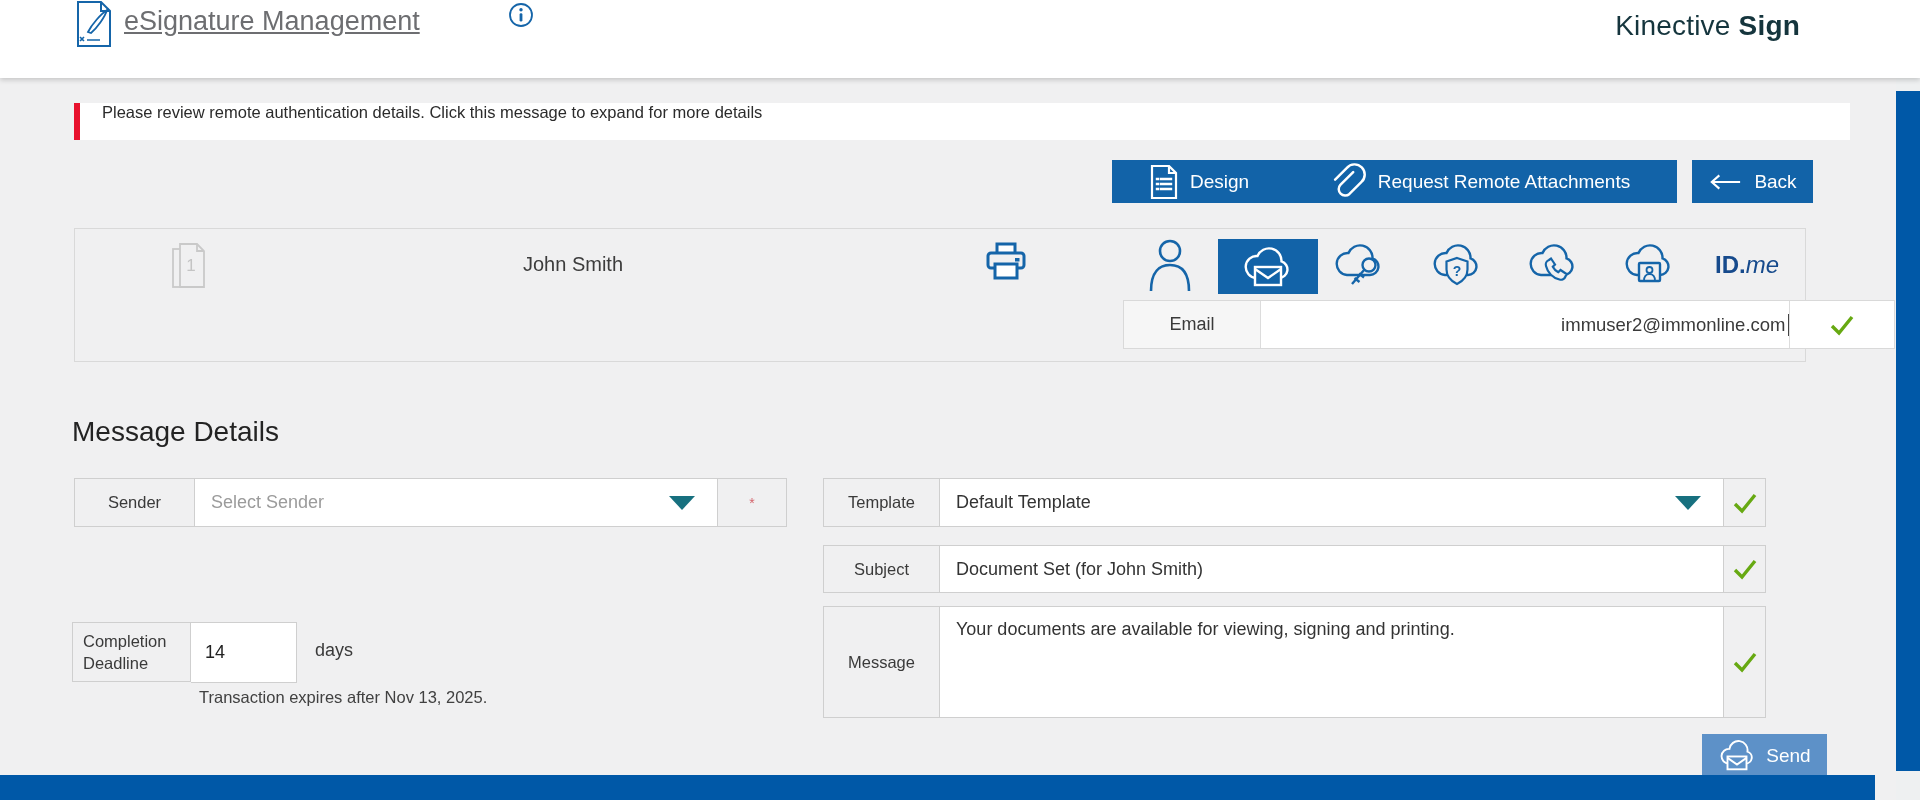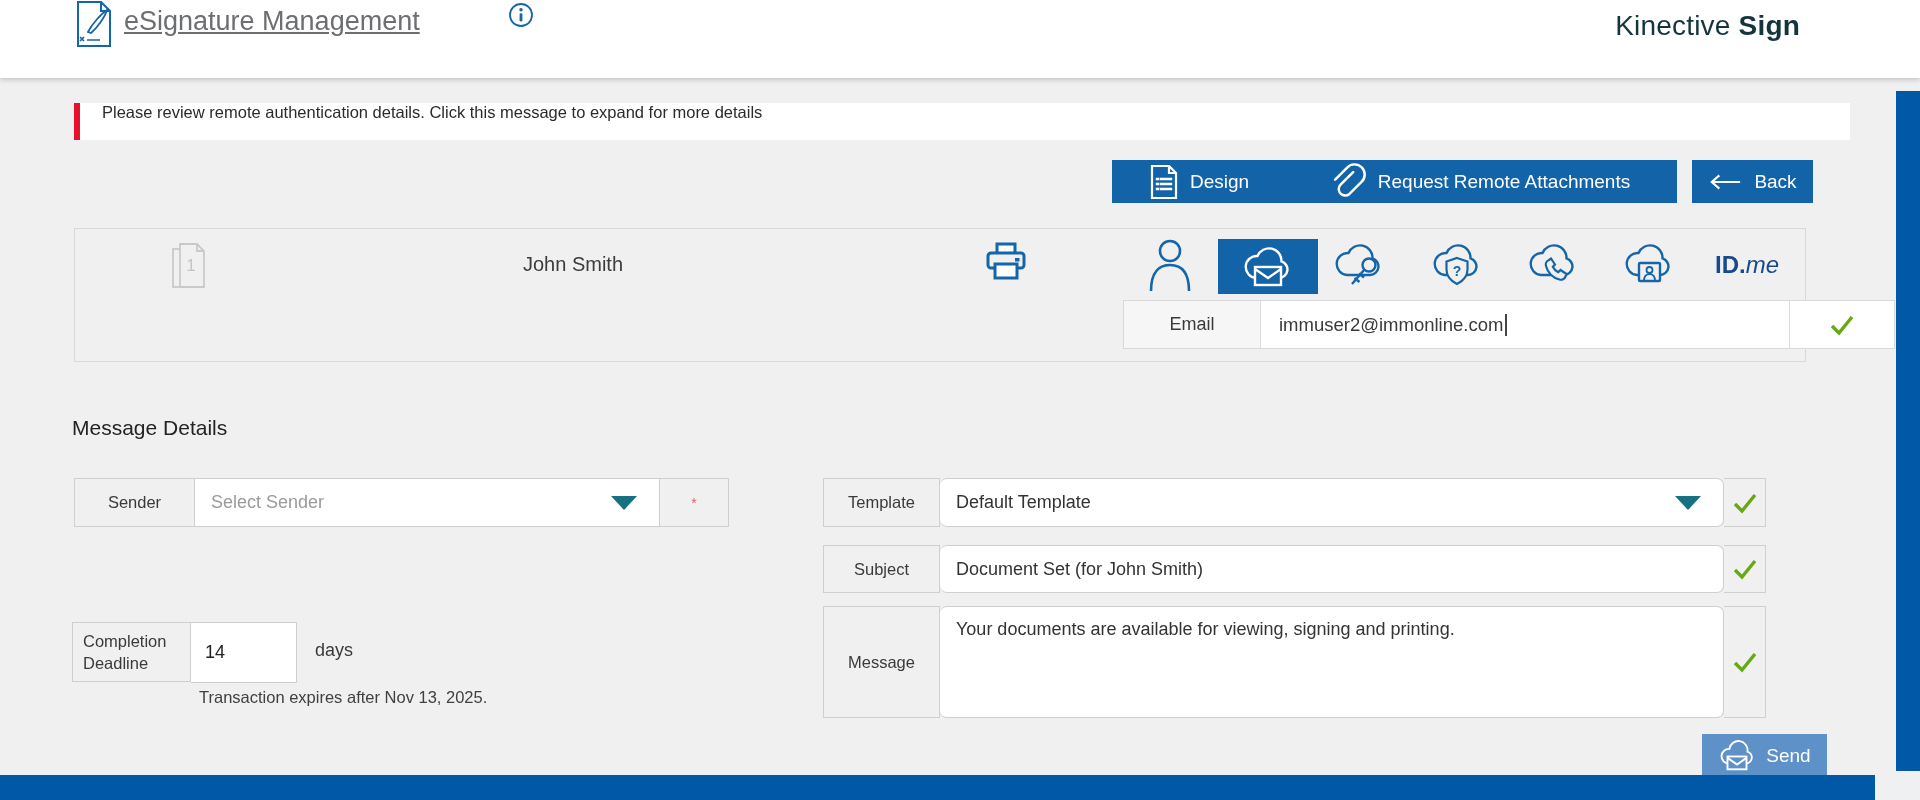--- a/index.html
+++ b/index.html
@@ -48,52 +48,52 @@
   .auth-photo { left:1548px; }
   .auth-idme  { left:1640px; top:22px; font-size:24px; color:#164a8c; cursor:pointer; white-space:nowrap; }
   .auth-idme .idp { font-weight:700; }
   .auth-idme .idm { font-style:italic; }
 
   .email-row { position:absolute; left:1048px; top:71px; width:772px; height:49px;
                display:flex; border:1px solid #d9d9d9; background:#fff; }
   .email-label { flex:0 0 137px; background:#f6f6f6; border-right:1px solid #dcdcdc;
                  display:flex; align-items:center; justify-content:center; font-size:18px; color:#3a3a3a; }
   .email-input { flex:1 1 auto; display:flex; align-items:center; padding-left:18px;
-                 font-size:18.5px; color:#3a3a3a; background:#fff; cursor:text; }
+                 font-size:18.5px; color:#3a3a3a; background:#fff; cursor:text;justify-content:flex-end; }
   .caret { display:inline-block; width:1.5px; height:22px; background:#444; margin-left:2px; }
   .email-check { flex:0 0 105px; border-left:1px solid #dcdcdc; display:flex; align-items:center; justify-content:center; }
 
   
-  .md-heading { position:absolute; left:72px; top:416px; font-size:21px; color:#232323; font-weight:normal; }
+  .md-heading { position:absolute; left:72px; top:416px; font-size:28px; color:#232323; font-weight:normal; }
 
   .row-label { background:#f0f0f1; border:1px solid #cfcfcf; display:flex; align-items:center;
                justify-content:center; font-size:16.5px; color:#3a3a3a; }
   .field { background:#fff; border:1px solid #cfcfcf; border-left:none; display:flex; align-items:center;
            padding-left:16px; font-size:18px; color:#333; position:relative; cursor:pointer; }
   .tri { width:0; height:0; border-left:13px solid transparent; border-right:13px solid transparent;
          border-top:14px solid #17707f; position:absolute; right:22px; top:17px; }
 
   .sender-row { position:absolute; left:74px; top:478px; height:49px; display:flex; }
   .sender-row .row-label { width:121px; }
-  .sender-row .field { width:465px; color:#9b9b9b; }
+  .sender-row .field { width:523px; color:#9b9b9b; }
   .req-cell { width:69px; background:#f0f0f1; border:1px solid #cfcfcf; border-left:none;
               display:flex; align-items:center; justify-content:center; font-size:14px; color:#d4646c; }
 
   .deadline-label { position:absolute; left:72px; top:622px; width:119px; height:60px;
                     background:#f0f0f1; border:1px solid #cfcfcf; display:flex; align-items:center;
                     padding-left:10px; font-size:16.5px; color:#3a3a3a; line-height:22px; }
   .deadline-input { position:absolute; left:191px; top:622px; width:106px; height:61px;
                     border:1px solid #cfcfcf; border-left:none; background:#fff; font-size:18px;
                     color:#222; padding-left:14px; font-family:"Liberation Sans", sans-serif; }
   .deadline-unit { position:absolute; left:315px; top:640px; font-size:18px; color:#3a3a3a; }
   .expiry-note { position:absolute; left:199px; top:688px; font-size:16.5px; color:#414141; }
 
   .t-row { position:absolute; left:823px; display:flex; }
   .t-row .row-label { width:117px; }
-  .t-row .field { width:784px;border-radius:7px; }
+  .t-row .field { width:784px; }
   .check-cell { width:42px; background:#f0f0f1; border:1px solid #cfcfcf; border-left:none;
                 display:flex; align-items:center; justify-content:center; }
   .template-row { top:478px; height:49px; }
   .subject-row  { top:545px; height:48px; }
   .message-row  { top:606px; height:112px; }
   .message-row .field { align-items:flex-start; padding-top:12px; cursor:text; }
 
   .send-btn { position:absolute; left:1702px; top:734px; width:125px; height:43px; background:#5d91c8;
               color:#fff; font-size:19px; display:flex; align-items:center; justify-content:center;
               gap:10px; cursor:pointer; }

